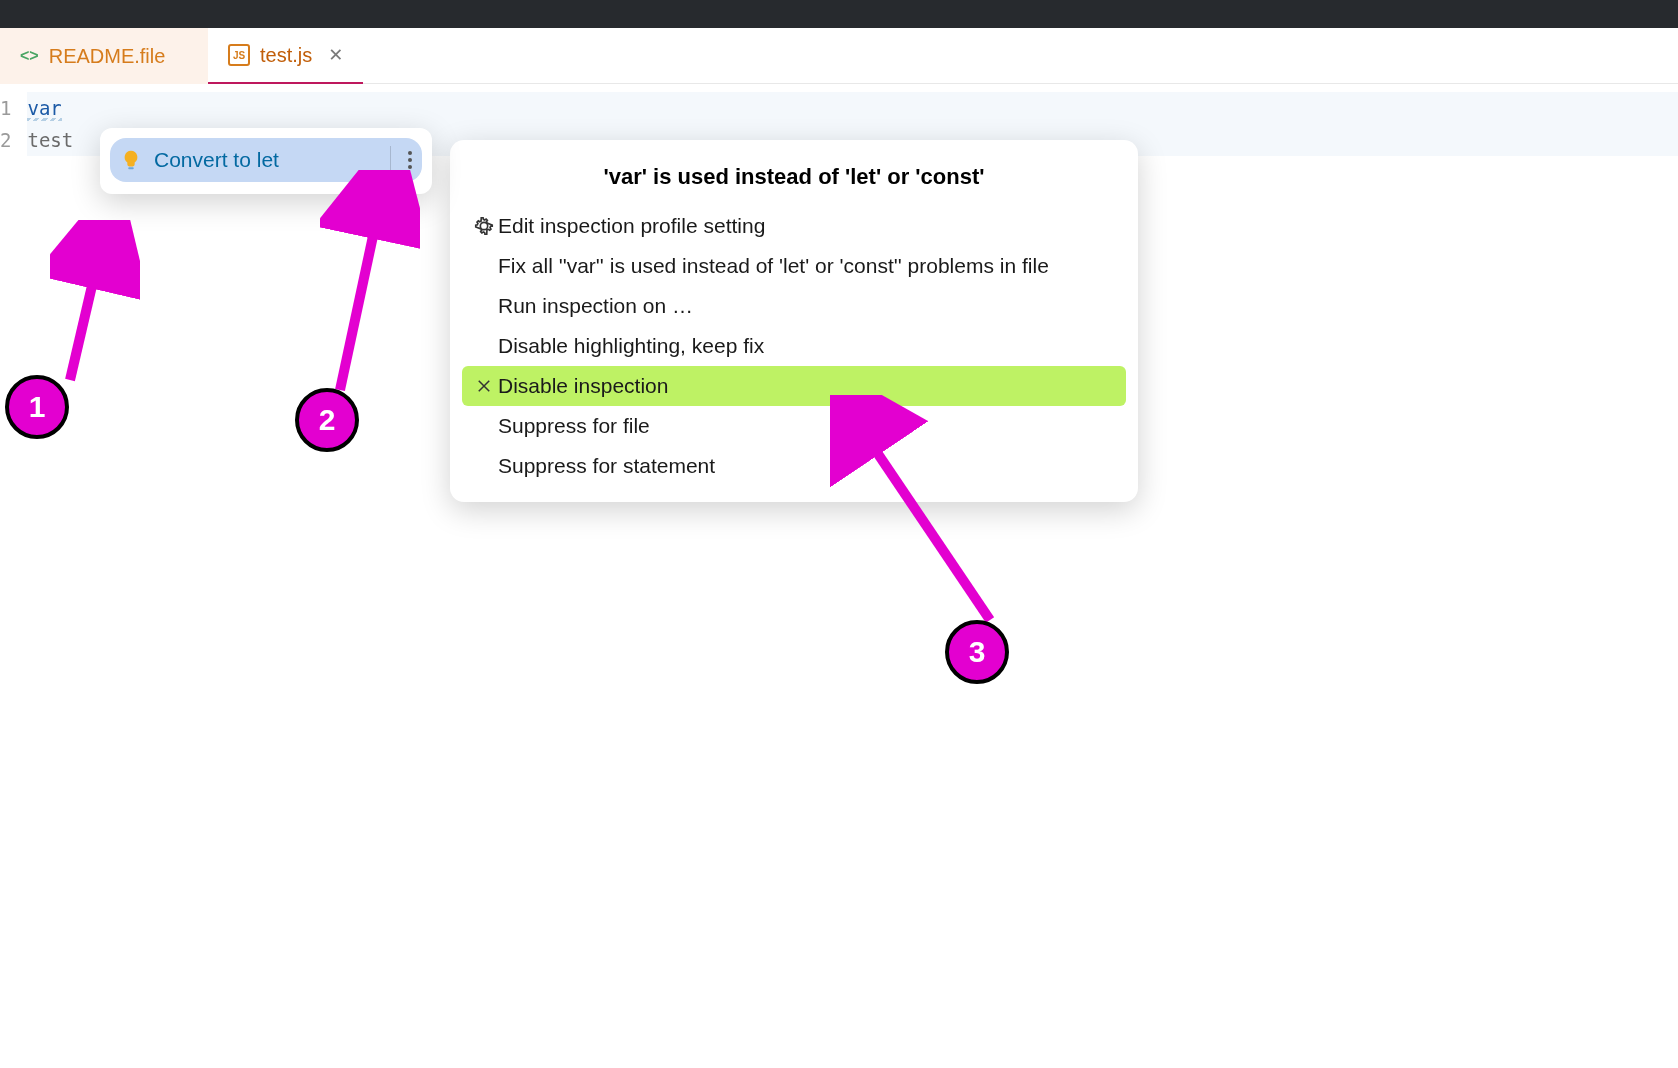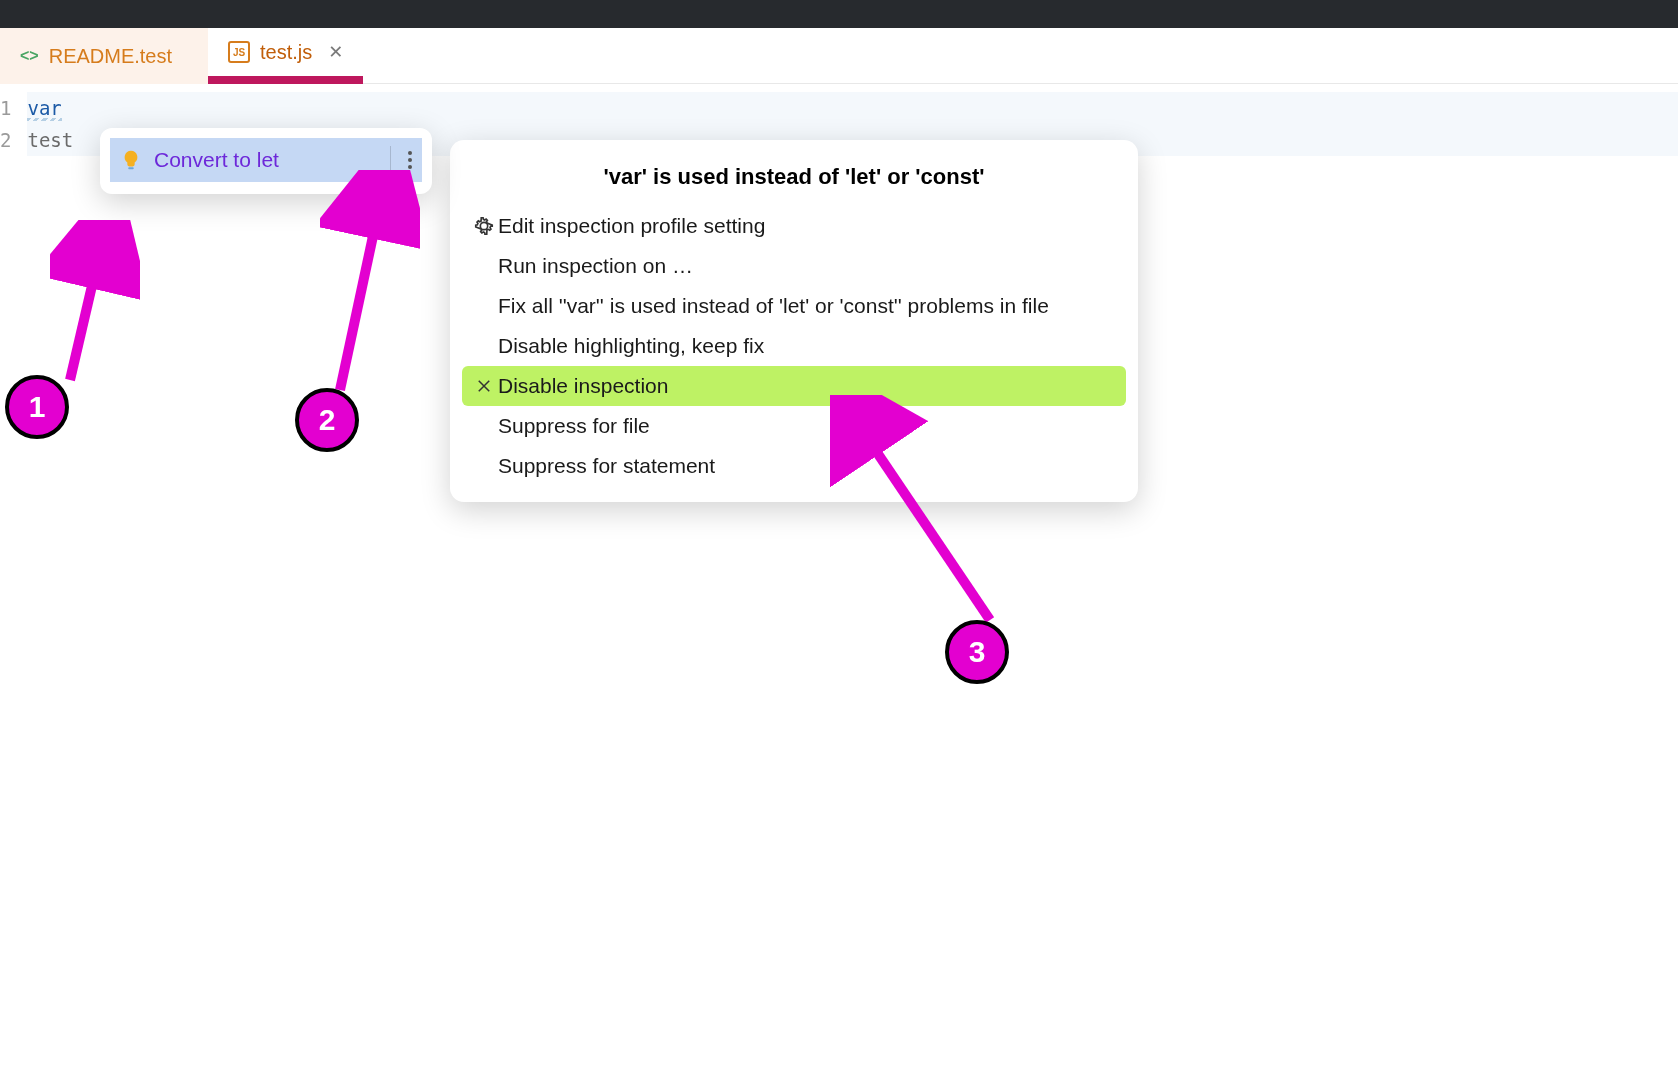--- a/index.html
+++ b/index.html
@@ -25,21 +25,21 @@
       display: flex;
       align-items: center;
       padding: 0 20px;
       gap: 10px;
       cursor: pointer;
       font-size: 20px;
       height: 56px;
       position: relative;
     }
     .tab-readme { background: #fdf2ea; color: #d67c1c; width: 208px; }
-    .tab-active { color: #c15e09; background: #ffffff; border-bottom: 8px solid #be185d; }
+    .tab-active { color: #c15e09; background: #ffffff; border-bottom: 2px solid #be185d; }
     .tab-close { color: #7a7a7a; font-size: 18px; margin-left: 6px; }
     .html-icon { color: #4aa564; font-size: 16px; font-weight: bold; }
     .js-badge {
       display: inline-flex; align-items: center; justify-content: center;
       width: 22px; height: 22px; background: #ffffff; border: 2px solid #d67c1c; border-radius: 3px;
       color: #d67c1c; font-size: 10px; font-weight: bold;
     }
     .editor-area { display: flex; position: relative; }
     .gutter { width: 60px; text-align: right; padding-right: 16px; padding-top: 8px; color: #9a9a9a; font-family: "Menlo","Consolas",monospace; font-size: 19px; line-height: 32px; }
     .code { padding-top: 8px; font-family: "Menlo","Consolas",monospace; font-size: 19px; line-height: 32px; }
@@ -52,22 +52,22 @@
     .id-test { color: #6b6b6b; }
     .intention-popup {
       position: absolute; left: 100px; top: 128px; width: 332px;
       background: #ffffff; border-radius: 12px;
       box-shadow: 0 8px 30px rgba(0,0,0,0.18);
       padding: 10px 10px 12px 10px;
       z-index: 10;
     }
     .intention-row {
       display: flex; align-items: center; justify-content: space-between;
-      background: #c5d8f4; border-radius: 0; padding: 8px 10px;
-      font-size: 21px; color: #6d28d9;
+      background: #c5d8f4; border-radius: 16px; padding: 8px 10px;
+      font-size: 21px; color: #0369a1;
     }
     .intention-text { display: flex; align-items: center; gap: 12px; }
     .bulb-icon {
       width: 22px; height: 22px; display: inline-flex; align-items: center; justify-content: center;
     }
     .kebab { width: 22px; height: 22px; display: flex; flex-direction: column; justify-content: center; align-items: center; gap: 3px; border-left: 1px solid rgba(0,0,0,0.15); padding-left: 16px; height: 28px; }
     .kebab span { width: 4px; height: 4px; background: #555; border-radius: 50%; }
     .hint-text { color: #8a8a8a; font-size: 19px; padding: 14px 10px 0 10px; }
     .submenu-popup {
       position: absolute; left: 450px; top: 140px; width: 688px;
@@ -95,21 +95,21 @@
     .arrow-svg { position: absolute; z-index: 19; }
   </style>
 </head>
 <body>
 
 <div class="top-bar"></div>
 
 <div class="tab-strip">
   <div class="tab tab-readme">
     <span class="html-icon">&lt;&gt;</span>
-    <span>README.test</span>
+    <span>README.file</span>
   </div>
   <div class="tab tab-active">
     <span class="js-badge">JS</span>
     <span>test.js</span>
     <span class="tab-close">✕</span>
   </div>
 </div>
 
 <div class="editor-area">
   <div class="gutter">
@@ -150,26 +150,26 @@
     <span class="submenu-icon-slot">
       <svg class="gear-svg" viewBox="0 0 24 24">
           <path fill="none" stroke="#333" stroke-width="1.8" d="M12 8a4 4 0 1 0 0 8 4 4 0 0 0 0-8zm9 4-1.8.3a7 7 0 0 1-.6 1.5l1 1.5-1.4 1.4-1.5-1a7 7 0 0 1-1.5.6L15 21h-2l-.3-1.8a7 7 0 0 1-1.5-.6l-1.5 1-1.4-1.4 1-1.5a7 7 0 0 1-.6-1.5L3 13v-2l1.8-.3a7 7 0 0 1 .6-1.5l-1-1.5L5.8 6.3l1.5 1a7 7 0 0 1 1.5-.6L9 3h2l.3 1.8a7 7 0 0 1 1.5.6l1.5-1 1.4 1.4-1 1.5a7 7 0 0 1 .6 1.5L21 11v2z"></path>
         </svg>
     </span>
     <span>Edit inspection profile setting</span>
   </div>
 
   <div class="submenu-item">
     <span class="submenu-icon-slot"></span>
+    <span>Fix all ''var'' is used instead of 'let' or 'const'' problems in file</span>
+  </div>
+
+  <div class="submenu-item">
+    <span class="submenu-icon-slot"></span>
     <span>Run inspection on …</span>
-  </div>
-
-  <div class="submenu-item">
-    <span class="submenu-icon-slot"></span>
-    <span>Fix all ''var'' is used instead of 'let' or 'const'' problems in file</span>
   </div>
 
   <div class="submenu-item">
     <span class="submenu-icon-slot"></span>
     <span>Disable highlighting, keep fix</span>
   </div>
 
   <div class="submenu-item selected">
     <span class="submenu-icon-slot">
       <svg class="x-svg" viewBox="0 0 24 24">

